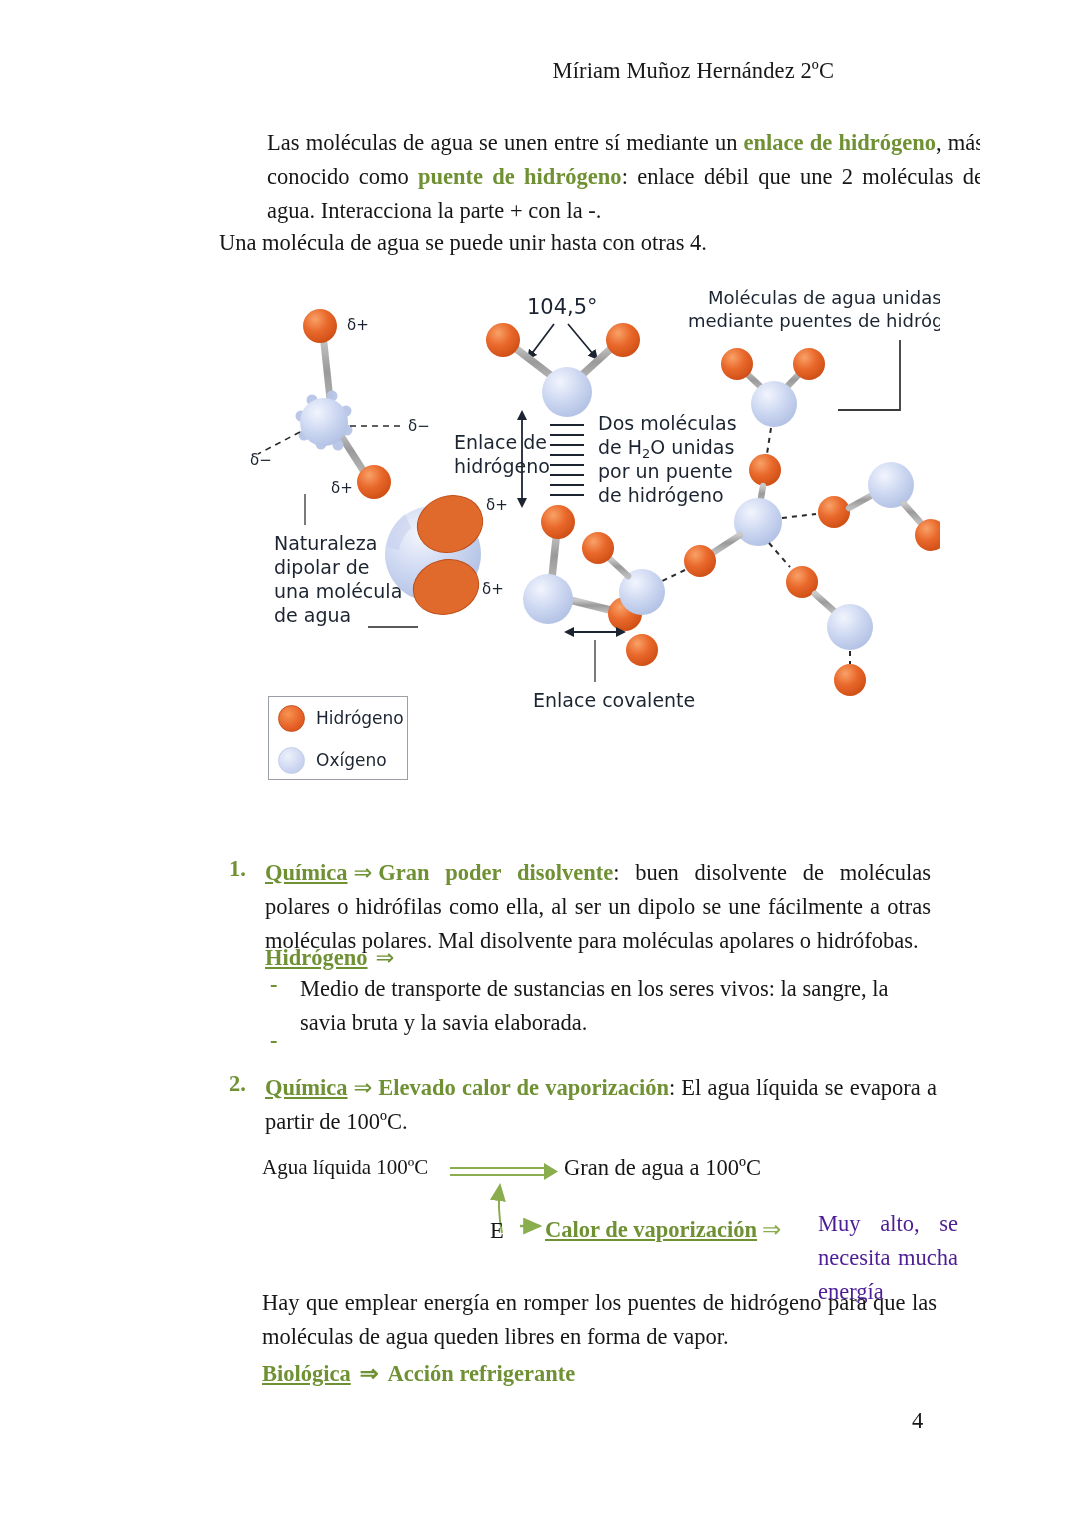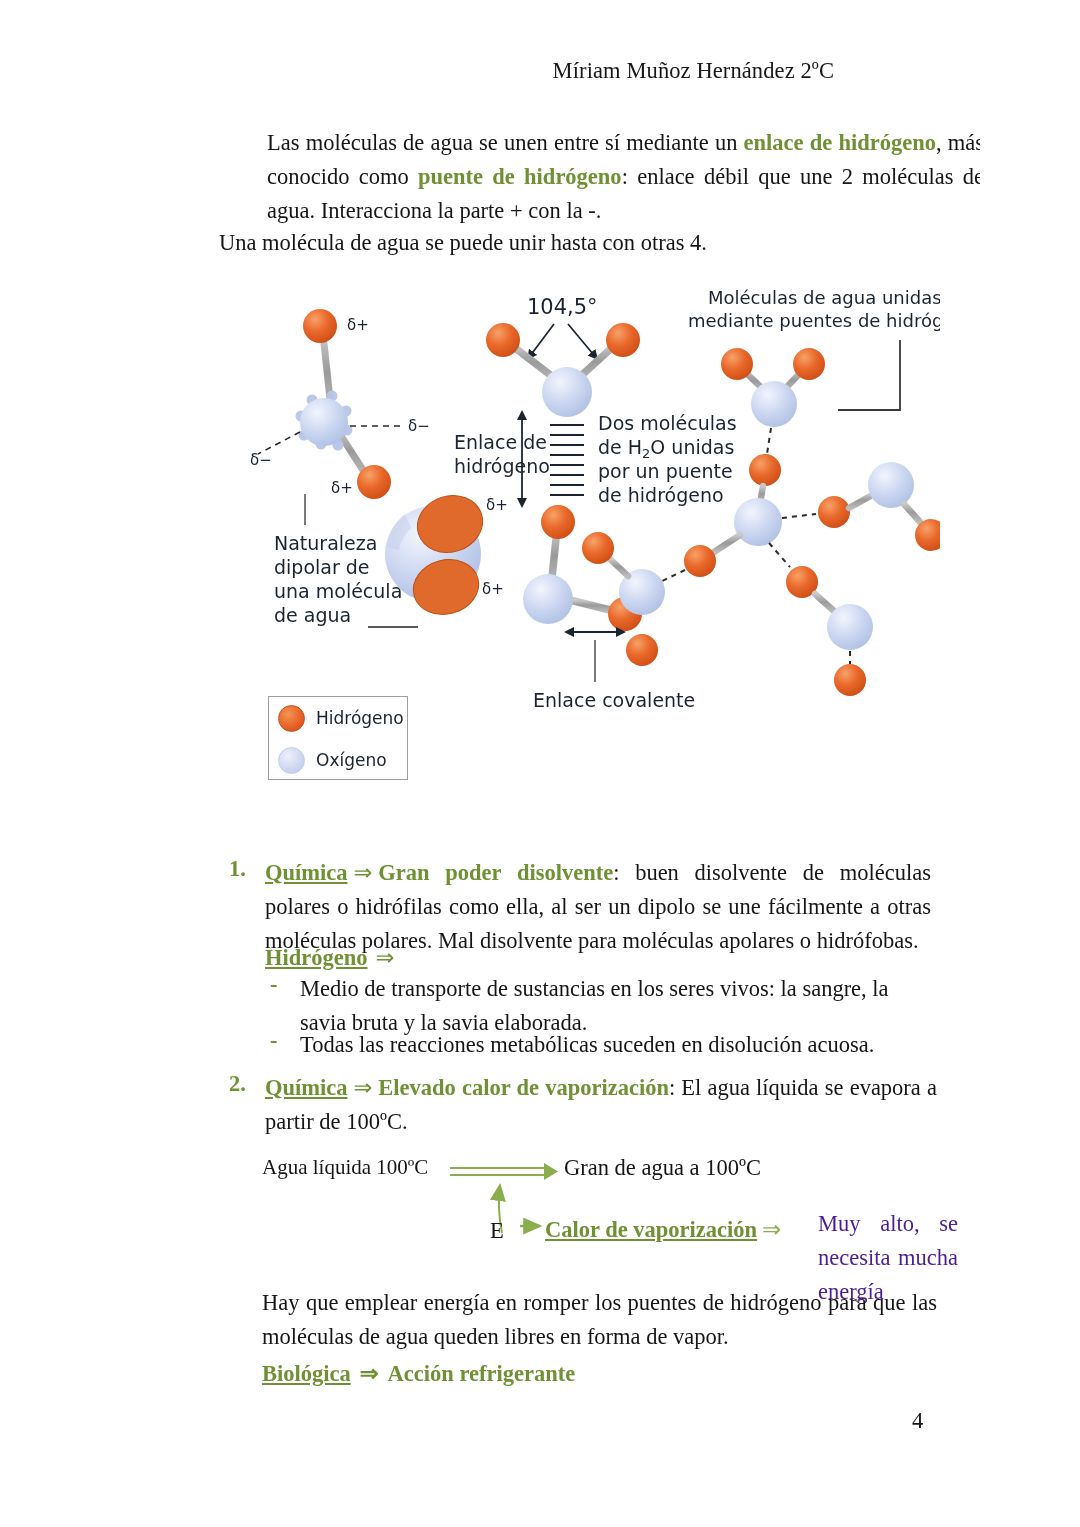--- a/index.html
+++ b/index.html
@@ -392,21 +392,20 @@
 
   <div class="num-marker" id="n1m">1.</div>
   <div class="num-item" id="n1"><span class="green u">Química</span><span class="greenplain" style="padding:0 6px;">⇒</span><span class="green">Gran poder disolvente</span><span>: buen disolvente de moléculas polares o hidrófilas como ella, al ser un dipolo se une fácilmente a otras moléculas polares. Mal disolvente para moléculas apolares o hidrófobas.</span></div>
 
   <div id="bio1"><span class="green u">Hidrógeno</span><span class="greenplain" style="padding-left:8px;">⇒</span></div>
 
   <div class="dash-marker" id="d1m">-</div>
   <div class="dash-item" id="d1">Medio de transporte de sustancias en los seres vivos: la sangre, la savia bruta y la savia elaborada.</div>
 
   <div class="dash-marker" id="d2m">-</div>
-  <div class="dash-item" id="d2">Todas las reacciones metabólicas suceden en disolución acuosa.</div>
 
   <div class="num-marker" id="n2m">2.</div>
   <div class="num-item" id="n2"><span class="green u">Química</span><span class="greenplain" style="padding:0 6px;">⇒</span><span class="green">Elevado calor de vaporización</span><span>: El agua líquida se evapora a partir de 100ºC.</span></div>
 
   <div id="rxn">
     <svg id="rxn-svg" width="700" height="120" xmlns="http://www.w3.org/2000/svg">
       <defs>
         <marker id="gArrow" markerWidth="10" markerHeight="10" refX="8" refY="4" orient="auto">
           <path d="M0,0 L9,4 L0,8 z" fill="#8aad4e"></path>
         </marker>

